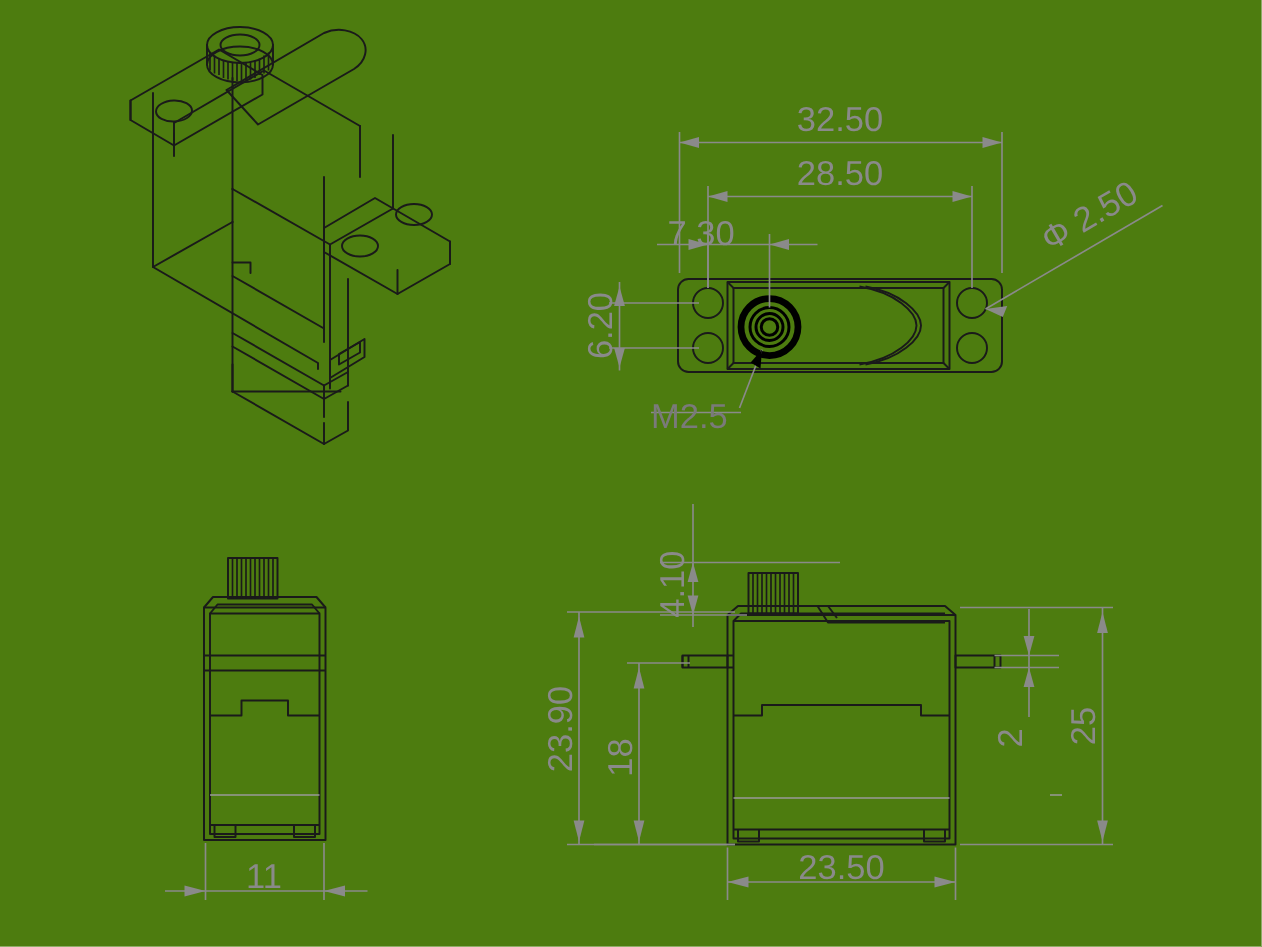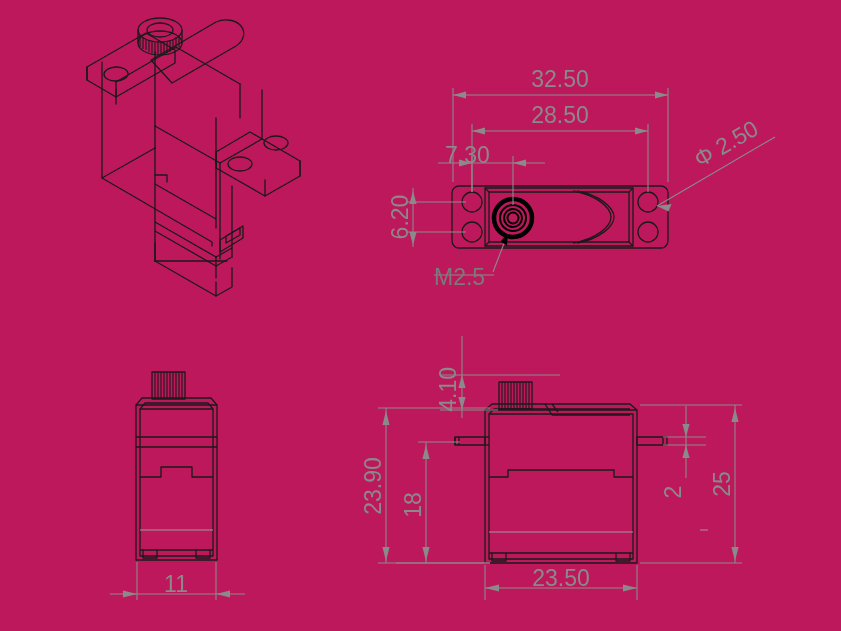--- a/index.html
+++ b/index.html
@@ -10,21 +10,21 @@
   body {
     width: 841px;
     height: 631px;
     font-family: "Liberation Sans", sans-serif;
     overflow: hidden;
   }
   #sheet {
     position: relative;
     width: 841px;
     height: 631px;
-    background: #be185d;
+    background: #4d7c0f;
   }
   #sheet svg {
     position: absolute;
     left: 0;
     top: 0;
   }
   .dimtext {
     font-family: "Liberation Sans", sans-serif;
     fill: #8a8a8a;
     font-size: 23px;

